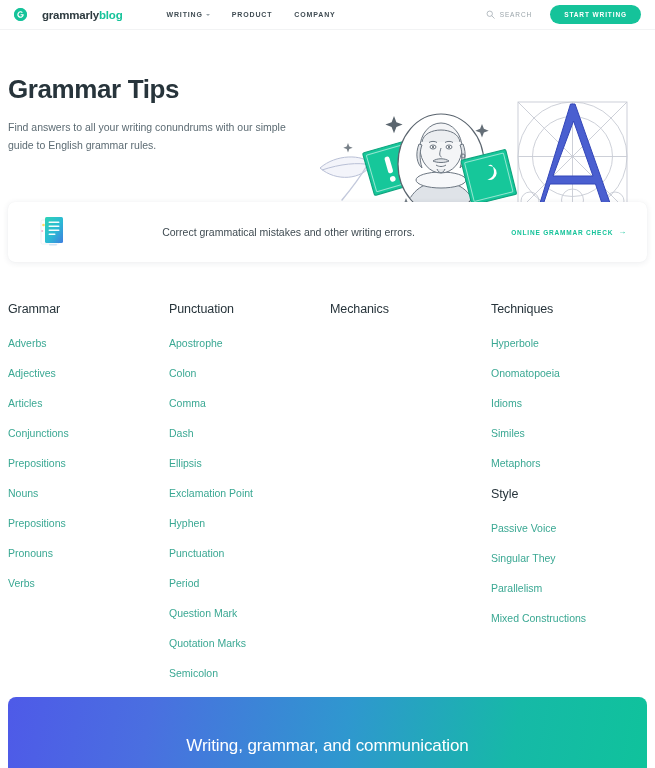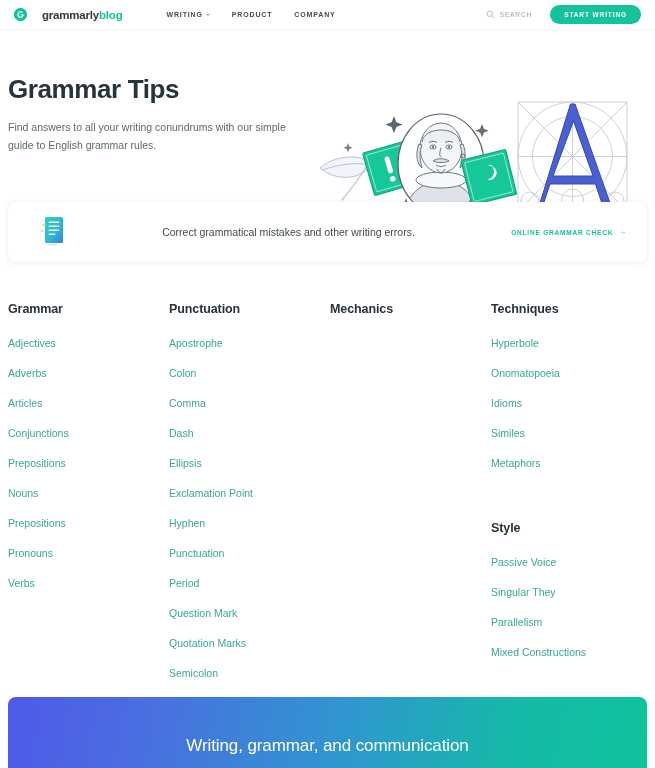--- a/index.html
+++ b/index.html
@@ -177,26 +177,26 @@
   .arrow-ico { font-size: 8px; line-height: 1; }
 
   
   .cols {
     display: grid;
     grid-template-columns: 161px 161px 161px 161px;
     padding: 40px 0 0 8px;
   }
   .col-head {
     font-size: 12.5px;
-    font-weight: bold;
+    font-weight: normal;
     color: #27343b;
     margin-bottom: 17px;
     letter-spacing: -0.1px;
   }
-  .col-head.secondary { margin-top: 50px; }
+  .col-head.secondary { margin-top: 16px; }
   .link-list { list-style: none; }
   .link-list li { margin-bottom: 12px; }
   .link {
     font-size: 10.5px;
     color: #3aa893;
     text-decoration: none;
     cursor: pointer;
     line-height: 1;
     display: inline-block;
   }
@@ -392,22 +392,22 @@
       <span class="arrow-ico">→</span>
     </div>
   </div>
 </div>
 
 <div class="cols">
 
   <div class="col">
     <div class="col-head">Grammar</div>
     <ul class="link-list">
+      <li><a class="link">Adverbs</a></li>
       <li><a class="link">Adjectives</a></li>
-      <li><a class="link">Adverbs</a></li>
       <li><a class="link">Articles</a></li>
       <li><a class="link">Conjunctions</a></li>
       <li><a class="link">Prepositions</a></li>
       <li><a class="link">Nouns</a></li>
       <li><a class="link">Prepositions</a></li>
       <li><a class="link">Pronouns</a></li>
       <li><a class="link">Verbs</a></li>
     </ul>
   </div>
 

